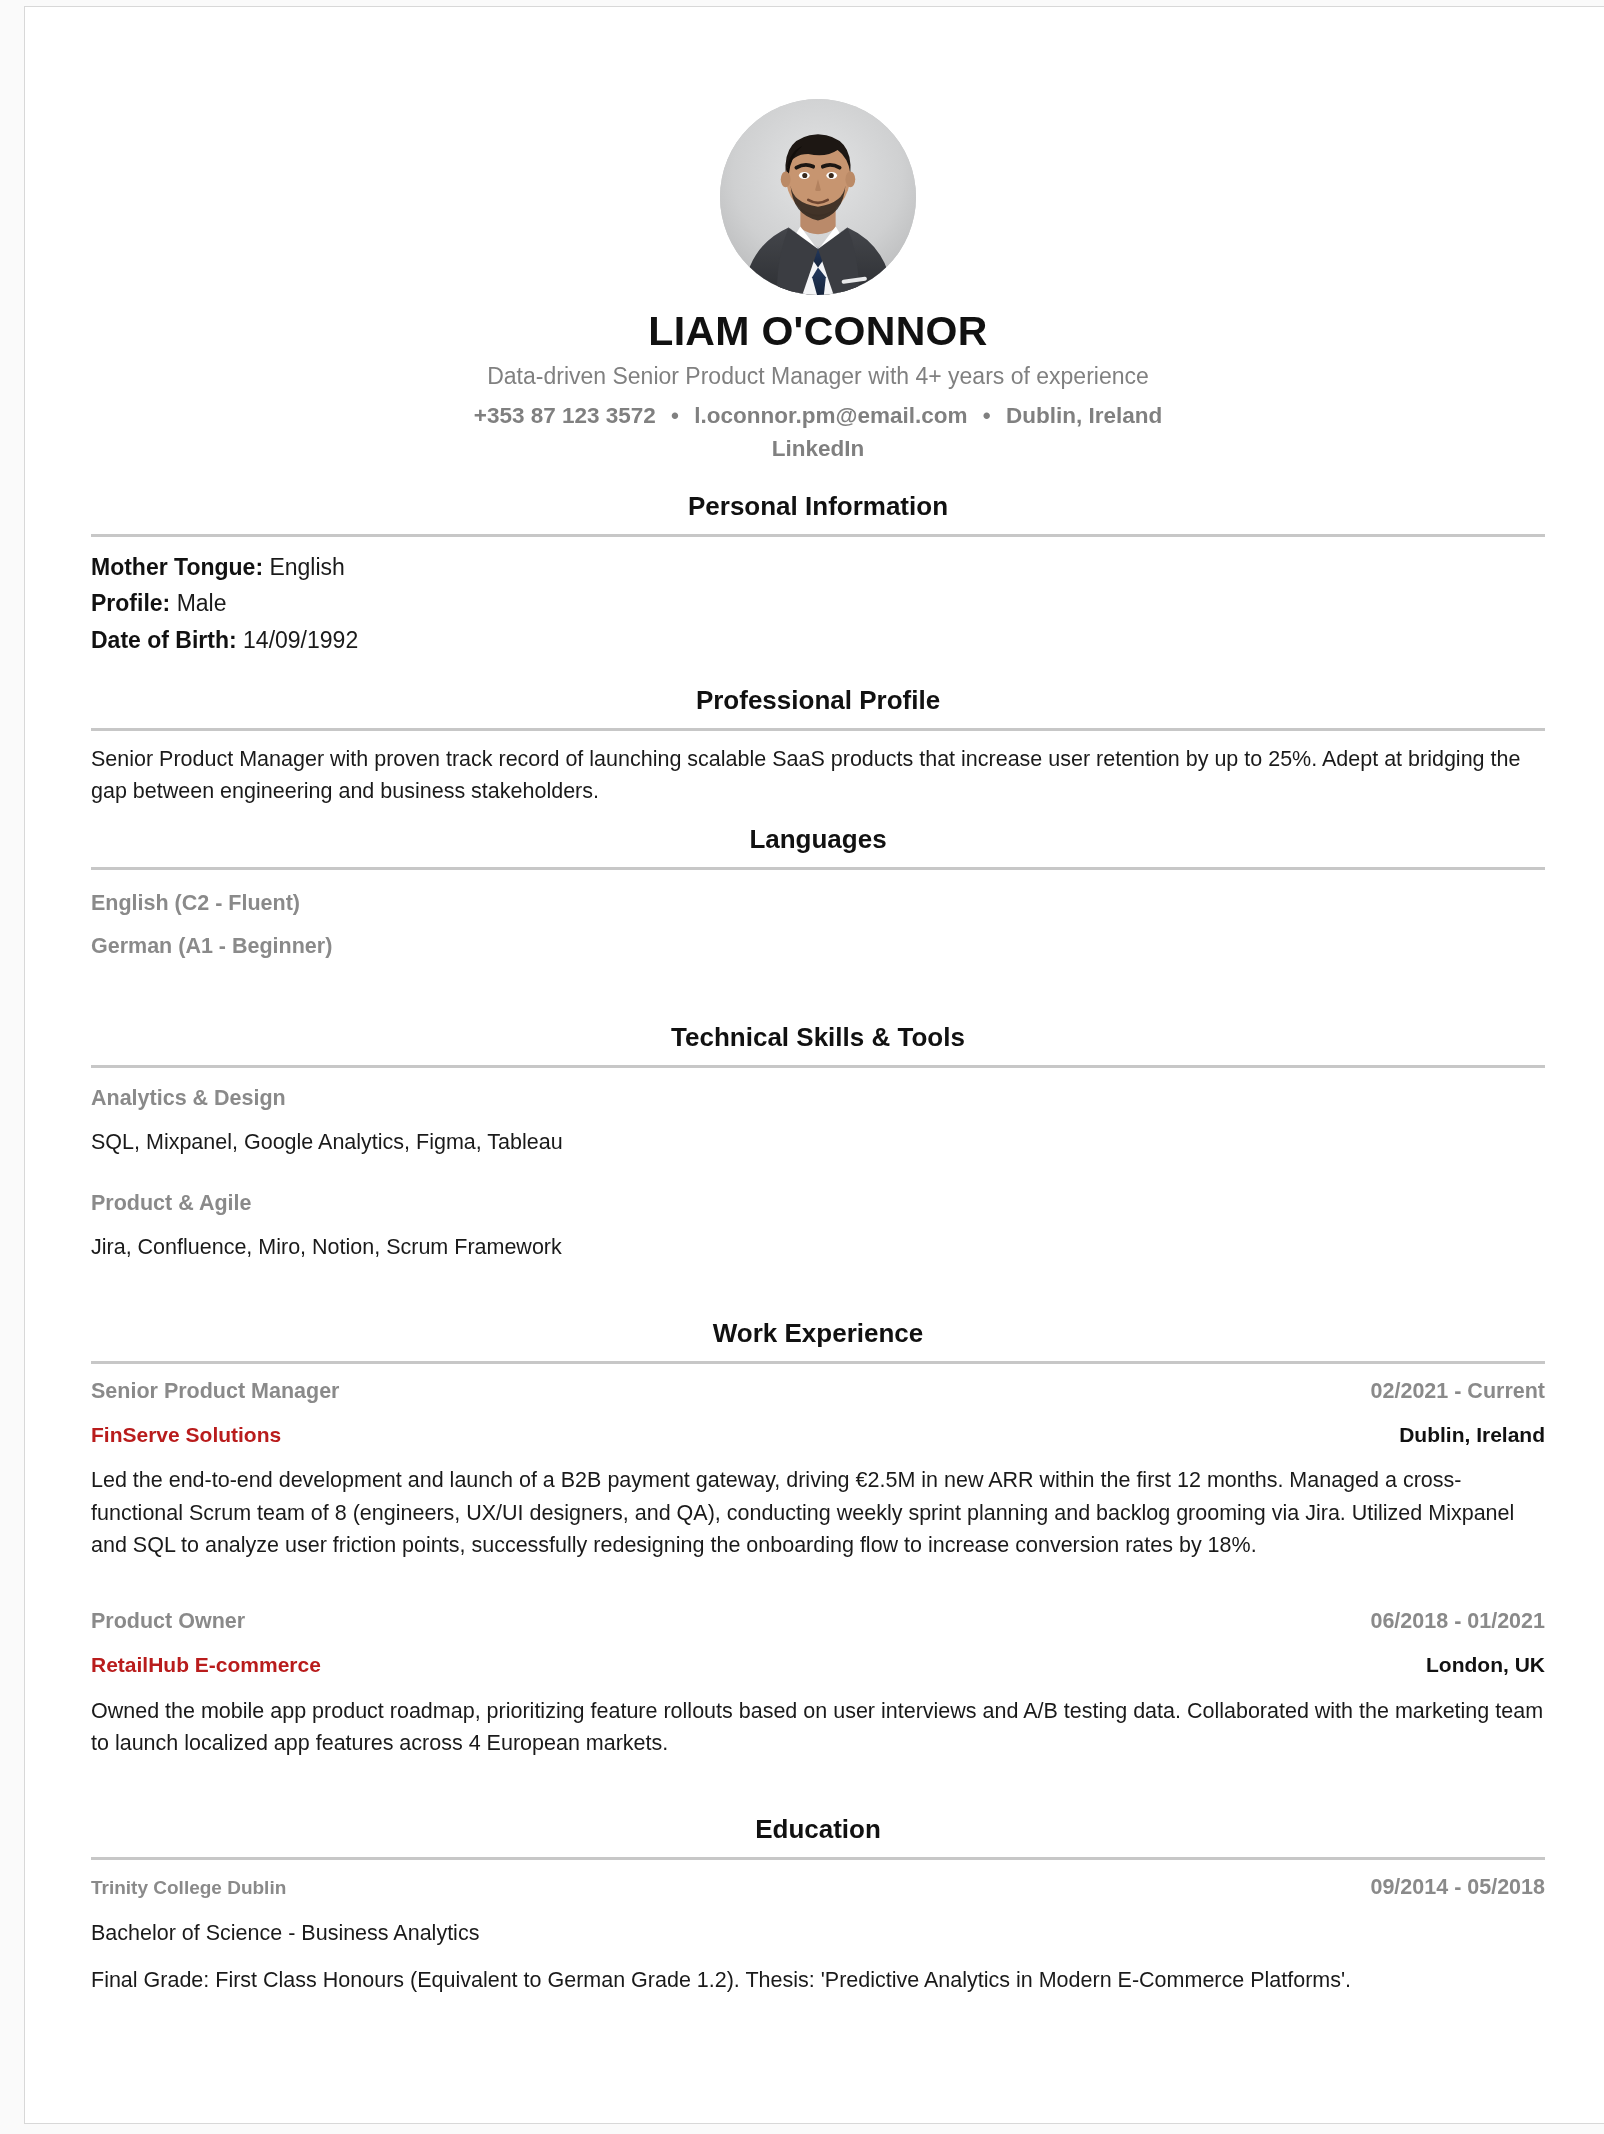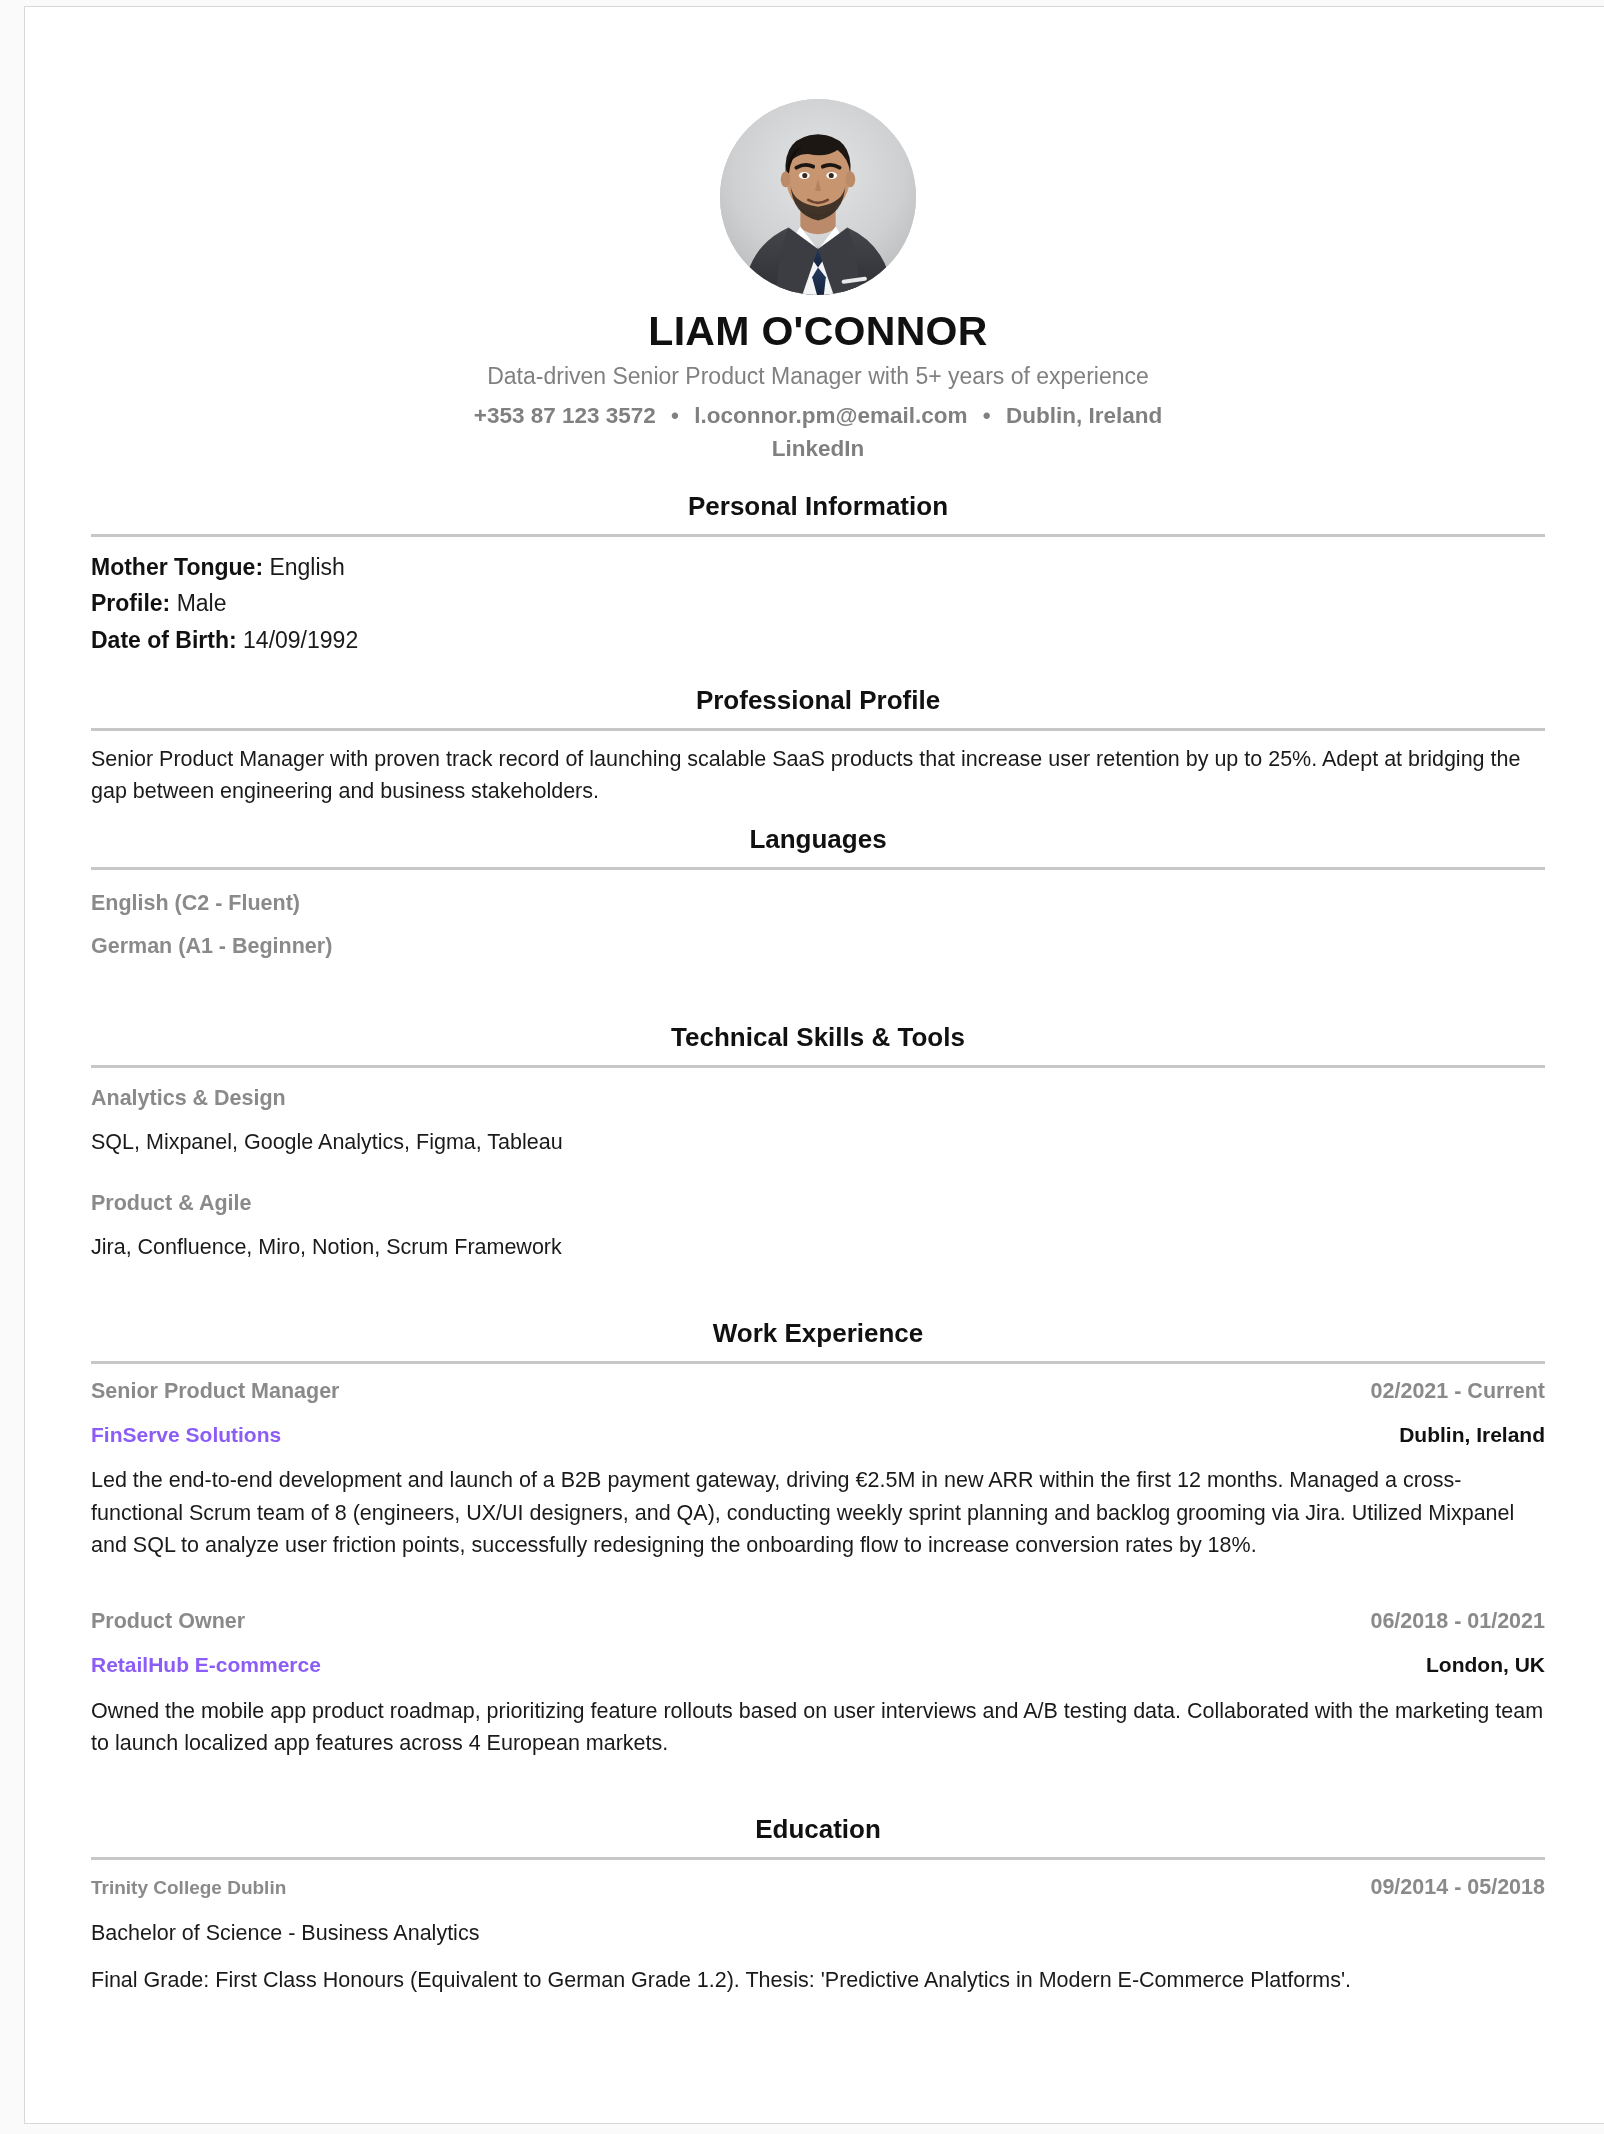--- a/index.html
+++ b/index.html
@@ -156,21 +156,21 @@
   .exp-dates {
     font-size: 21.5px;
     font-weight: bold;
     color: #8a8a8a;
     white-space: nowrap;
     line-height: 1.4;
   }
   .exp-company {
     font-size: 21px;
     font-weight: bold;
-    color: #8b5cf6;
+    color: #b91c1c;
     line-height: 1.4;
   }
   .exp-location {
     font-size: 21px;
     font-weight: bold;
     color: #111111;
     white-space: nowrap;
     line-height: 1.4;
   }
   .exp-row.second { margin-top: 14px; }
@@ -274,21 +274,21 @@
           <path d="M100 82 L97 93 Q100 95 103 93 Z" fill="#b3825f"></path>
 
           <path d="M72 88 Q74 118 100 124 Q126 118 128 88 Q126 106 100 110 Q74 106 72 88 Z" fill="#2a221b" opacity="0.85"></path>
 
           <path d="M90 103 Q100 109 110 103" stroke="#6e4530" stroke-width="2.6" fill="none" stroke-linecap="round"></path>
         </svg>
       </div>
 
       <div class="full-name">LIAM O'CONNOR</div>
 
-      <div class="headline">Data-driven Senior Product Manager with 5+ years of experience</div>
+      <div class="headline">Data-driven Senior Product Manager with 4+ years of experience</div>
 
       <div class="contact-line">
         <span>+353 87 123 3572</span>
         <span class="contact-sep">•</span>
         <span class="contact-link">l.oconnor.pm@email.com</span>
         <span class="contact-sep">•</span>
         <span>Dublin, Ireland</span>
       </div>
 
       <div class="contact-line-2">

